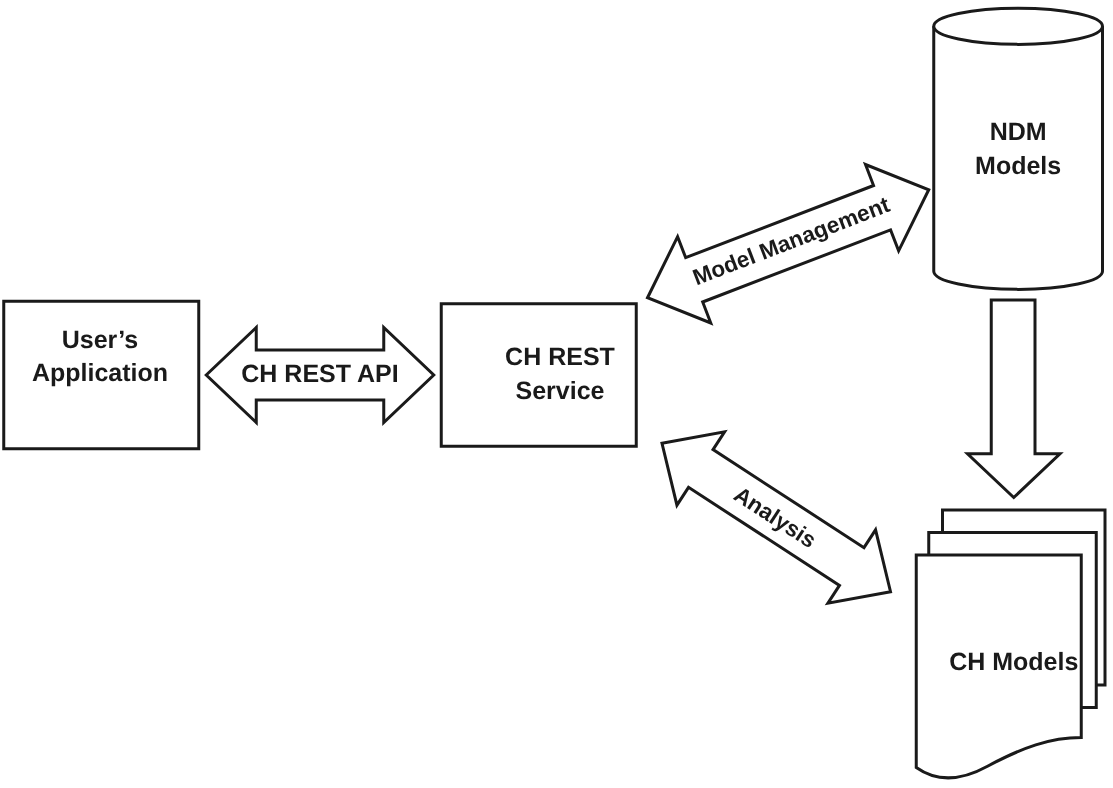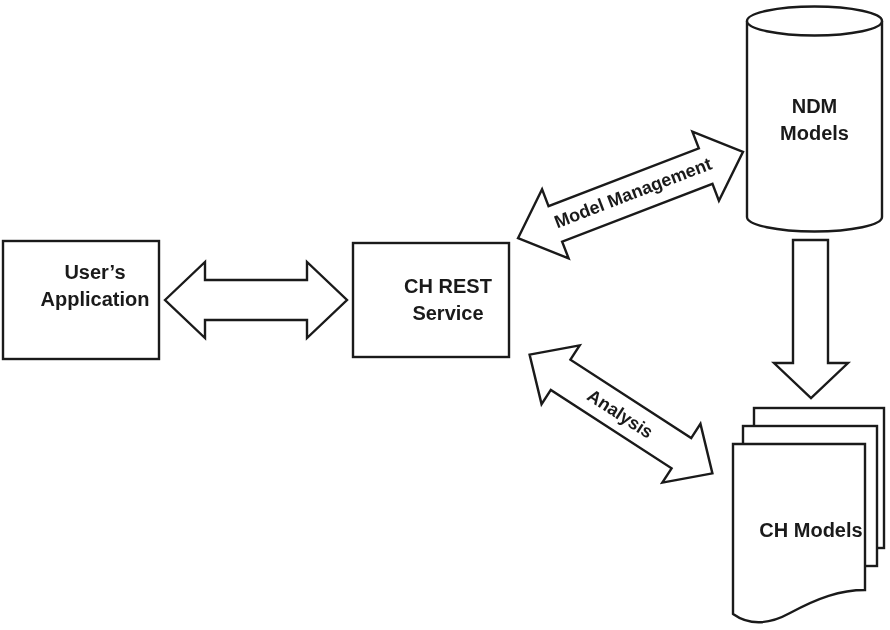--- a/index.html
+++ b/index.html
@@ -60,28 +60,29 @@
       <ellipse cx="814.5" cy="21" rx="67.5" ry="14.5"></ellipse>
 
       <polygon points="793,240 828,240 828,363 848,363 811,398 774,363 793,363"></polygon>
 
       <rect x="754" y="408" width="130" height="140"></rect>
       <rect x="743" y="426" width="134" height="140"></rect>
       <path d="M 733,444 L 865,444 L 865,590 C 840,590 818,598 790,613 C 770,624 750,626 733,614 Z"></path>
     </g>
   </svg>
 
-  <div class="label flex" style="left:17px; top:241px; width:156px; height:90px;">User’s
+  <div class="label flex" style="left:2px; top:241px; width:156px; height:90px;">User’s
 Application</div>
 
   <div class="label flex" style="left:370px; top:243px; width:156px; height:114px;">CH REST Service</div>
 
   <div class="label flex" style="left:747px; top:82px; width:135px; height:76px;">NDM
 Models</div>
 
   <div class="label flex" style="left:733px; top:446px; width:156px; height:168px;">CH Models</div>
 
+  <div class="label centered" style="left:256px; top:300px; transform:translate(-50%,-50%);">CH REST API</div>
 
   <div class="label centered" style="left:633px; top:193px; transform:translate(-50%,-50%) rotate(-21deg); font-size:18px;">Model Management</div>
 
   <div class="label centered" style="left:620px; top:414px; transform:translate(-50%,-50%) rotate(33deg); font-size:18px;">Analysis</div>
 
 </div>
 
 </body></html>

